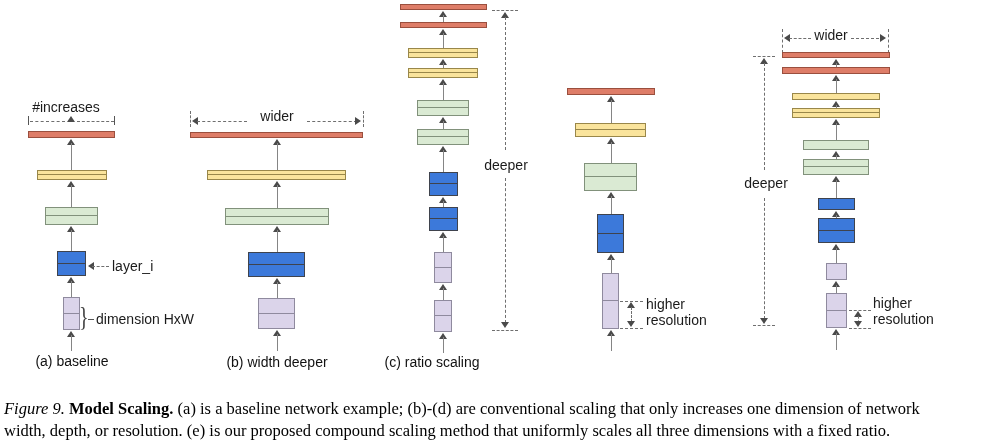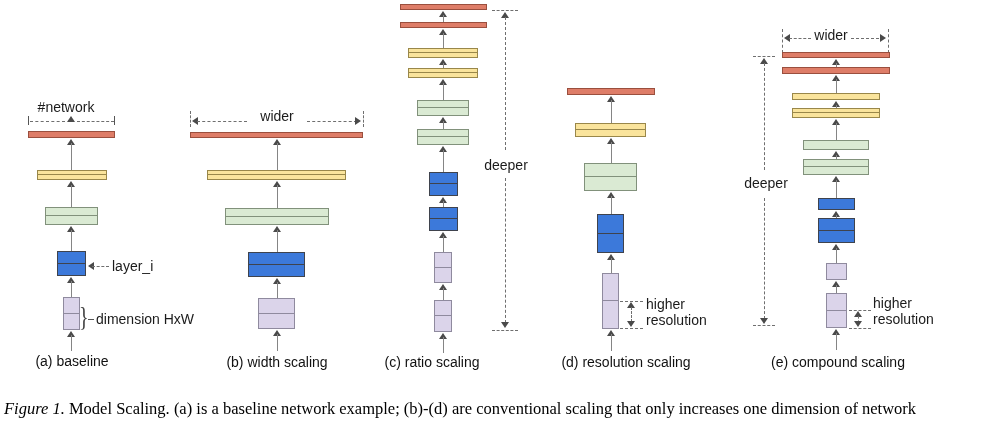--- a/index.html
+++ b/index.html
@@ -20,38 +20,38 @@
   .tick-dashed{border-left:1px dashed #6f6f6f;}
   .line-h{position:absolute;height:0;border-top:1.5px solid #555;}
   .ann-text{position:absolute;font-size:14px;color:#1b1b1b;white-space:nowrap;line-height:15px;}
   .ann-text.center{transform:translateX(-50%);}
   .brace{position:absolute;color:#444;font-family:"Liberation Serif",serif;line-height:0.82;
          transform:scaleX(0.75);transform-origin:left center;}
   .diagram-label{position:absolute;font-size:14px;color:#111;white-space:nowrap;transform:translateX(-50%);}
   .figcaption{position:absolute;left:4px;top:398px;width:976px;font-family:"Liberation Serif",serif;
               font-size:16.5px;line-height:22px;color:#000;}
   .fig-it{font-style:italic;}
-  .fig-b{font-weight:normal;margin-top:27px;}
+  .fig-b{font-weight:bold;margin-top:27px;}
 </style>
 </head>
 <body>
 
 <div class="page">
   <div id="diagram-layer">
       <div class="ah ah-up" style="left: 67px; top: 139px;"></div>
       <div class="stem" style="left: 71px; top: 143px; height: 27px;"></div>
       <div class="ah ah-up" style="left: 67px; top: 181px;"></div>
       <div class="stem" style="left: 71px; top: 185px; height: 22px;"></div>
       <div class="ah ah-up" style="left: 67px; top: 226px;"></div>
       <div class="stem" style="left: 71px; top: 230px; height: 21px;"></div>
       <div class="ah ah-up" style="left: 67px; top: 277px;"></div>
       <div class="stem" style="left: 71px; top: 281px; height: 16px;"></div>
       <div class="ah ah-up" style="left: 67px; top: 331px;"></div>
       <div class="stem" style="left: 71px; top: 335px; height: 16px;"></div>
-      <div class="ann-text center" style="left: 66px; top: 100px;">#network</div>
+      <div class="ann-text center" style="left: 66px; top: 100px;">#increases</div>
       <div class="tick" style="left: 28px; top: 116px; height: 9px;"></div>
       <div class="tick" style="left: 114px; top: 116px; height: 9px;"></div>
       <div class="dash-h" style="left: 30px; top: 121px; width: 35px;"></div>
       <div class="dash-h" style="left: 77px; top: 121px; width: 37px;"></div>
       <div class="ah ah-up" style="left: 67px; top: 116px;"></div>
       <div class="ah ah-left" style="left: 88px; top: 262px;"></div>
       <div class="dash-h" style="left: 92px; top: 266px; width: 17px;"></div>
       <div class="ann-text" style="left: 112px; top: 259px;">layer_i</div>
       <div class="brace" style="left: 79px; top: 306px; font-size: 27px;">}</div>
       <div class="line-h" style="left: 88px; top: 319px; width: 6px;"></div>
@@ -93,21 +93,21 @@
       </div>
       <div class="box" style="left: 225px; top: 208px; width: 104px; height: 17px; background: rgb(218, 234, 211); border-color: rgb(129, 145, 123);">
         <div class="cell-divider" style="border-top-color: rgb(129, 145, 123);"></div>
       </div>
       <div class="box" style="left: 248px; top: 252px; width: 57px; height: 25px; background: rgb(60, 121, 218); border-color: rgb(63, 67, 77);">
         <div class="cell-divider" style="border-top-color: rgb(63, 67, 77);"></div>
       </div>
       <div class="box" style="left: 258px; top: 298px; width: 37px; height: 31px; background: rgb(219, 212, 234); border-color: rgb(143, 138, 158);">
         <div class="cell-divider" style="border-top-color: rgb(143, 138, 158);"></div>
       </div>
-      <div class="diagram-label" style="left: 277px; top: 354px;">(b) width scaling</div>
+      <div class="diagram-label" style="left: 277px; top: 354px;">(b) width deeper</div>
       <div class="ah ah-up" style="left: 439px; top: 11px;"></div>
       <div class="stem" style="left: 443px; top: 15px; height: 7px;"></div>
       <div class="ah ah-up" style="left: 439px; top: 29px;"></div>
       <div class="stem" style="left: 443px; top: 33px; height: 15px;"></div>
       <div class="ah ah-up" style="left: 439px; top: 59px;"></div>
       <div class="stem" style="left: 443px; top: 63px; height: 5px;"></div>
       <div class="ah ah-up" style="left: 439px; top: 79px;"></div>
       <div class="stem" style="left: 443px; top: 83px; height: 17px;"></div>
       <div class="ah ah-up" style="left: 439px; top: 117px;"></div>
       <div class="stem" style="left: 443px; top: 121px; height: 8px;"></div>
@@ -178,21 +178,20 @@
       </div>
       <div class="box" style="left: 584px; top: 163px; width: 53px; height: 28px; background: rgb(218, 234, 211); border-color: rgb(129, 145, 123);">
         <div class="cell-divider" style="border-top-color: rgb(129, 145, 123);"></div>
       </div>
       <div class="box" style="left: 597px; top: 214px; width: 27px; height: 39px; background: rgb(60, 121, 218); border-color: rgb(63, 67, 77);">
         <div class="cell-divider" style="border-top-color: rgb(63, 67, 77);"></div>
       </div>
       <div class="box" style="left: 602px; top: 273px; width: 17px; height: 56px; background: rgb(219, 212, 234); border-color: rgb(143, 138, 158);">
         <div class="cell-divider" style="border-top-color: rgb(143, 138, 158);"></div>
       </div>
-      <div class="diagram-label" style="left: 626px; top: 354px;">(d) resolution scaling</div>
       <div class="ah ah-up" style="left: 832px; top: 59px;"></div>
       <div class="stem" style="left: 836px; top: 63px; height: 4px;"></div>
       <div class="ah ah-up" style="left: 832px; top: 75px;"></div>
       <div class="stem" style="left: 836px; top: 79px; height: 14px;"></div>
       <div class="ah ah-up" style="left: 832px; top: 101px;"></div>
       <div class="stem" style="left: 836px; top: 105px; height: 3px;"></div>
       <div class="ah ah-up" style="left: 832px; top: 119px;"></div>
       <div class="stem" style="left: 836px; top: 123px; height: 17px;"></div>
       <div class="ah ah-up" style="left: 832px; top: 151px;"></div>
       <div class="stem" style="left: 836px; top: 155px; height: 4px;"></div>
@@ -238,16 +237,15 @@
         <div class="cell-divider" style="border-top-color: rgb(129, 145, 123);"></div>
       </div>
       <div class="box" style="left: 818px; top: 198px; width: 37px; height: 12px; background: rgb(60, 121, 218); border-color: rgb(63, 67, 77);"></div>
       <div class="box" style="left: 818px; top: 218px; width: 37px; height: 25px; background: rgb(60, 121, 218); border-color: rgb(63, 67, 77);">
         <div class="cell-divider" style="border-top-color: rgb(63, 67, 77);"></div>
       </div>
       <div class="box" style="left: 826px; top: 263px; width: 21px; height: 17px; background: rgb(219, 212, 234); border-color: rgb(143, 138, 158);"></div>
       <div class="box" style="left: 826px; top: 293px; width: 21px; height: 35px; background: rgb(219, 212, 234); border-color: rgb(143, 138, 158);">
         <div class="cell-divider" style="border-top-color: rgb(143, 138, 158);"></div>
       </div>
-      <div class="diagram-label" style="left: 838px; top: 354px;">(e) compound scaling</div>
     </div>
-  <div class="figcaption"><span class="fig-it">Figure 1.</span> <span class="fig-b">Model Scaling.</span> <span>(a) is a baseline network example; (b)-(d) are conventional scaling that only increases one dimension of network</span><br></div>
+  <div class="figcaption"><span class="fig-it">Figure 9.</span> <span class="fig-b">Model Scaling.</span> <span>(a) is a baseline network example; (b)-(d) are conventional scaling that only increases one dimension of network</span><br><span>width, depth, or resolution. (e) is our proposed compound scaling method that uniformly scales all three dimensions with a fixed ratio.</span></div>
 </div>
 
 </body></html>

